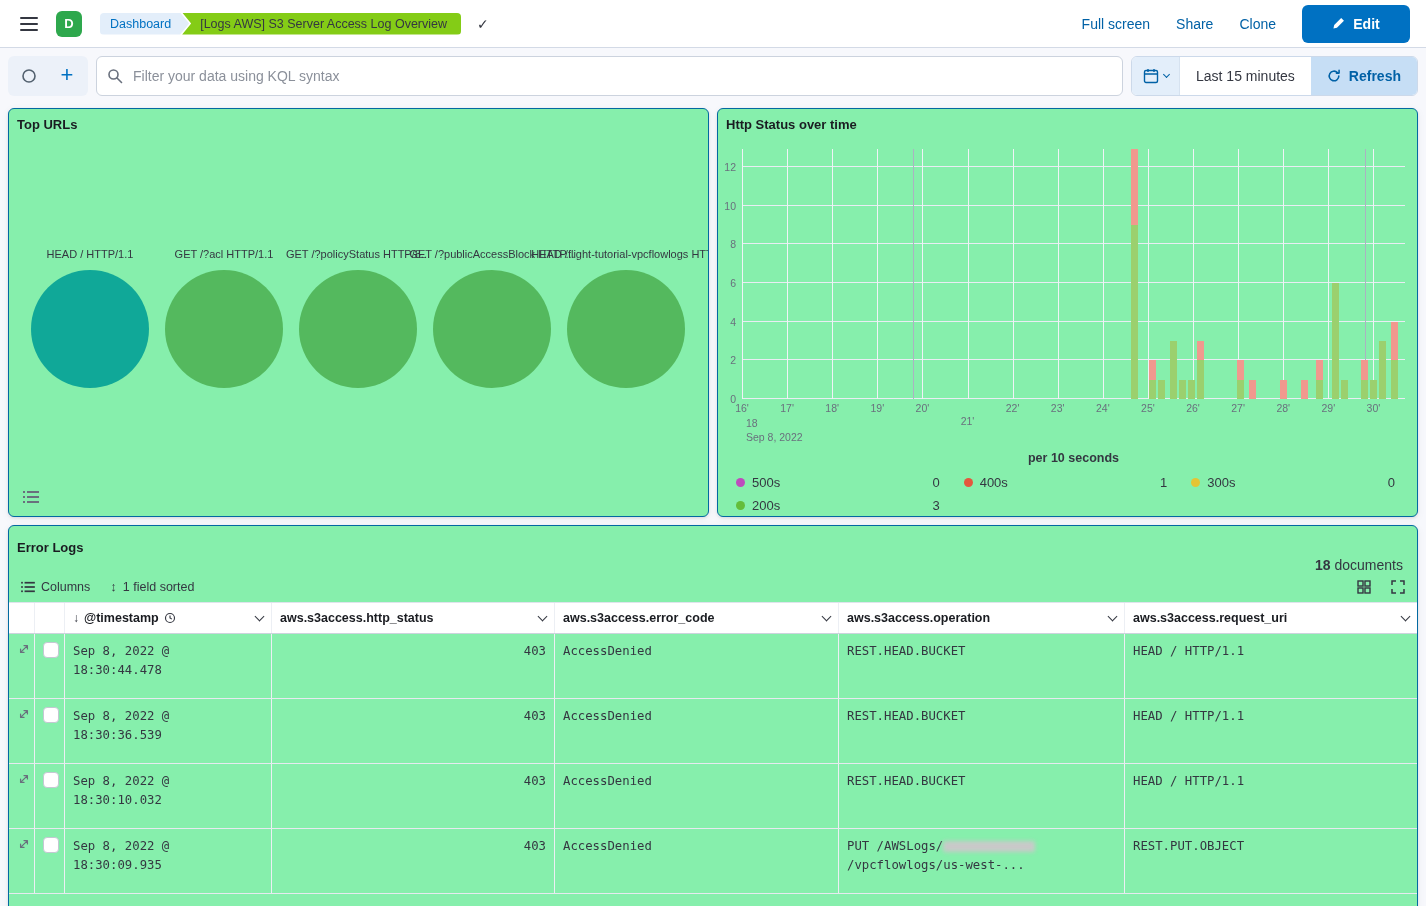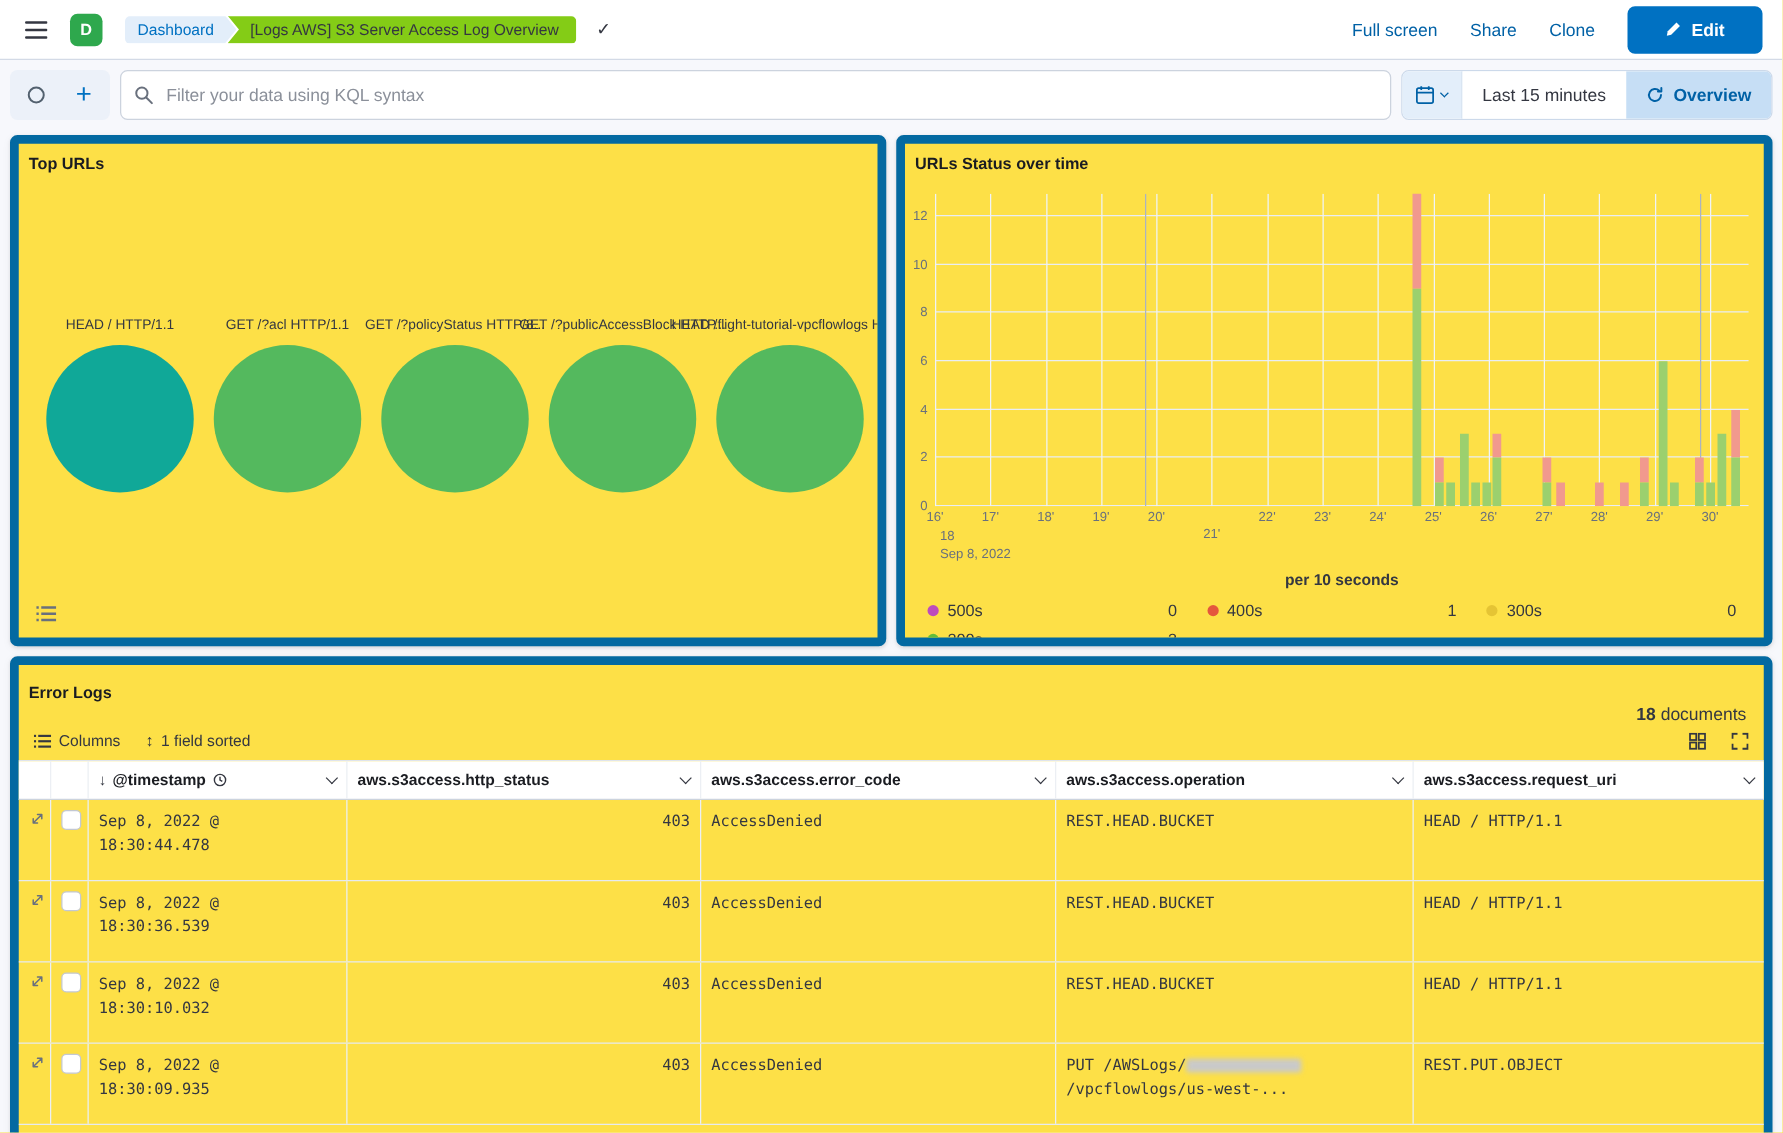--- a/index.html
+++ b/index.html
@@ -67,23 +67,23 @@
   .chev-sm { display:inline-block; width:5px; height:5px; border-right:1.5px solid #0061a6; border-bottom:1.5px solid #0061a6; transform:rotate(45deg); margin-top:-3px; }
   .range-btn { background:#fff; border:none; padding:0 16px; font-size:14px; color:#343741; cursor:pointer; font-family:inherit; white-space:nowrap; }
   .refresh-btn {
     background:#c6def5; color:#0061a6; border:none; padding:0 16px; font-size:14px; font-weight:600;
     display:flex; align-items:center; gap:8px; cursor:pointer; font-family:inherit;
   }
 
   
   .panels-row { display:flex; gap:8px; padding:4px 8px 8px; height:421px; }
   .panel {
-    background:#fde047; border-radius:6px; position:relative;
+    background:#86efac; border-radius:6px; position:relative;
     box-shadow:0 1px 3px rgba(0,0,0,.09), 0 2px 8px rgba(0,0,0,.05);
-    border:7px solid #0369a1;
+    border:1px solid #0369a1;
   }
   .panel h2 { margin:0; padding:8px 8px 0; font-size:13px; font-weight:700; color:#1a1c21; }
 
   
   .top-urls { width:701px; flex:none; overflow:hidden; }
   .pies { display:flex; padding-left:14px; margin-top:116px; }
   .pie-item { width:134px; flex:none; display:flex; flex-direction:column; align-items:center; position:relative; }
   .pie-label { font-size:11px; color:#343741; margin-bottom:10px; white-space:nowrap; z-index:2; }
   .pie-circle { width:118px; height:118px; border-radius:50%; cursor:pointer; }
   .legend-toggle { position:absolute; left:10px; bottom:8px; background:none; border:none; padding:4px; cursor:pointer; }
@@ -202,21 +202,21 @@
           <path d="M1.5 6h13M5 1v3M11 1v3"></path>
         </svg>
       <span class="chev-sm"></span>
     </button>
     <button class="range-btn">Last 15 minutes</button>
     <button class="refresh-btn">
       <svg width="14" height="14" viewBox="0 0 16 16" fill="none" stroke="#0061a6" stroke-width="1.8">
           <path d="M13.5 8a5.5 5.5 0 1 1-1.6-3.9" stroke-linecap="round"></path>
           <path d="M13.8 1.6v3.1h-3.1" stroke-linecap="round" stroke-linejoin="round"></path>
         </svg>
-      <span>Overview</span>
+      <span>Refresh</span>
     </button>
   </div>
 </div>
 
 <div class="panels-row">
 
   <section class="panel top-urls">
     <h2>Top URLs</h2>
     <div class="pies">
         <div class="pie-item">
@@ -246,21 +246,21 @@
           <rect x="4" y="1" width="12" height="2"></rect>
           <rect y="6" width="2" height="2"></rect>
           <rect x="4" y="6" width="12" height="2"></rect>
           <rect y="11" width="2" height="2"></rect>
           <rect x="4" y="11" width="12" height="2"></rect>
         </svg>
     </button>
   </section>
 
   <section class="panel http-status">
-    <h2>URLs Status over time</h2>
+    <h2>Http Status over time</h2>
     <div class="chart">
       <div class="ylabels">
           <div class="ylab" style="bottom: -6px;">0</div>
           <div class="ylab" style="bottom: 32.6667px;">2</div>
           <div class="ylab" style="bottom: 71.3333px;">4</div>
           <div class="ylab" style="bottom: 110px;">6</div>
           <div class="ylab" style="bottom: 148.667px;">8</div>
           <div class="ylab" style="bottom: 187.333px;">10</div>
           <div class="ylab" style="bottom: 226px;">12</div>
         </div>

